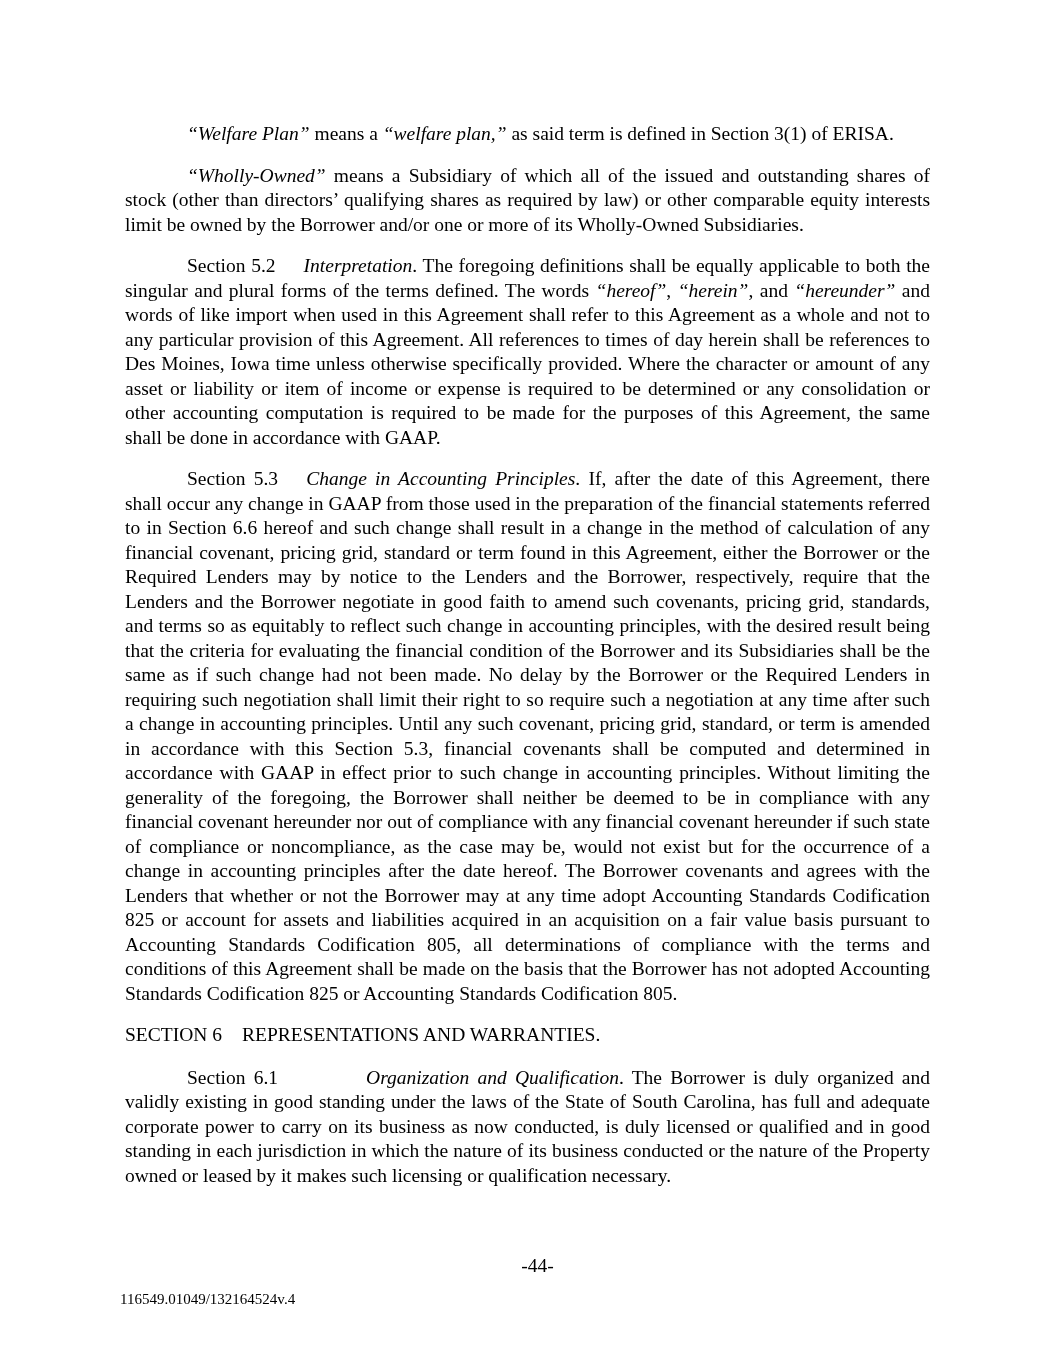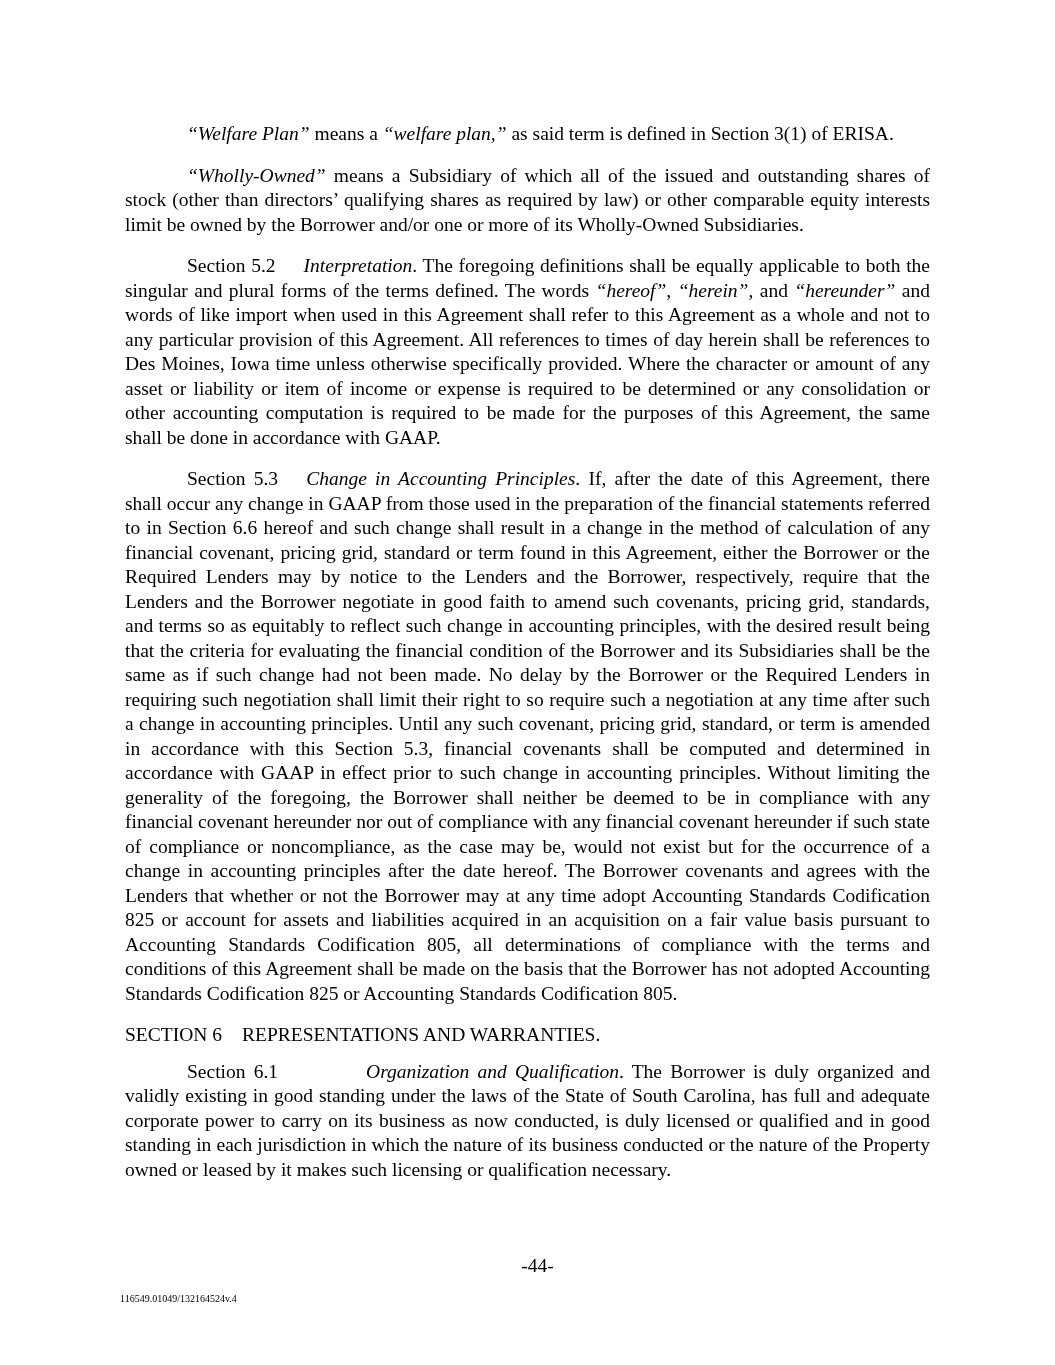--- a/index.html
+++ b/index.html
@@ -24,21 +24,21 @@
     left: 125px;
     right: 125px;
     top: 122px;
     text-align: justify;
   }
   .para {
     margin: 0 0 17px 0;
     text-indent: 62px;
   }
   .heading {
-    margin: 0 0 12px 0;
+    margin: 0 0 18px 0;
     text-indent: 0;
   }
   .it {
     font-style: italic;
   }
   .tab {
     display: inline-block;
     height: 1px;
   }
   .tab-sm { width: 28px; }
@@ -49,21 +49,21 @@
     top: 1254px;
     left: 10px;
     width: 100%;
     text-align: center;
     font-size: 19.5px;
   }
   .doc-id {
     position: absolute;
     top: 1287px;
     left: 120px;
-    font-size: 10px;
+    font-size: 15px;
     text-align: left;
   }
 </style>
 </head>
 <body>
 
 <div class="page">
   <main class="content">
 
     <p class="para"><span class="it">“Welfare Plan”</span><span> means a </span><span class="it">“welfare plan,”</span><span> as said term is defined in Section 3(1) of ERISA.</span></p>

